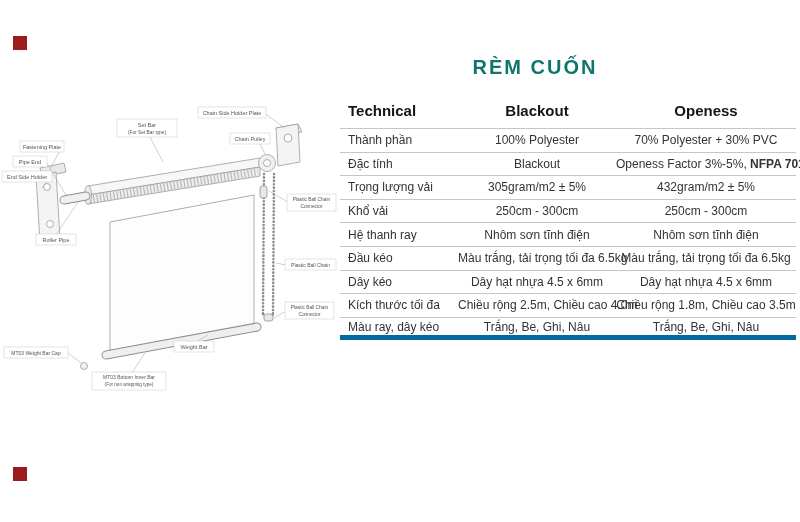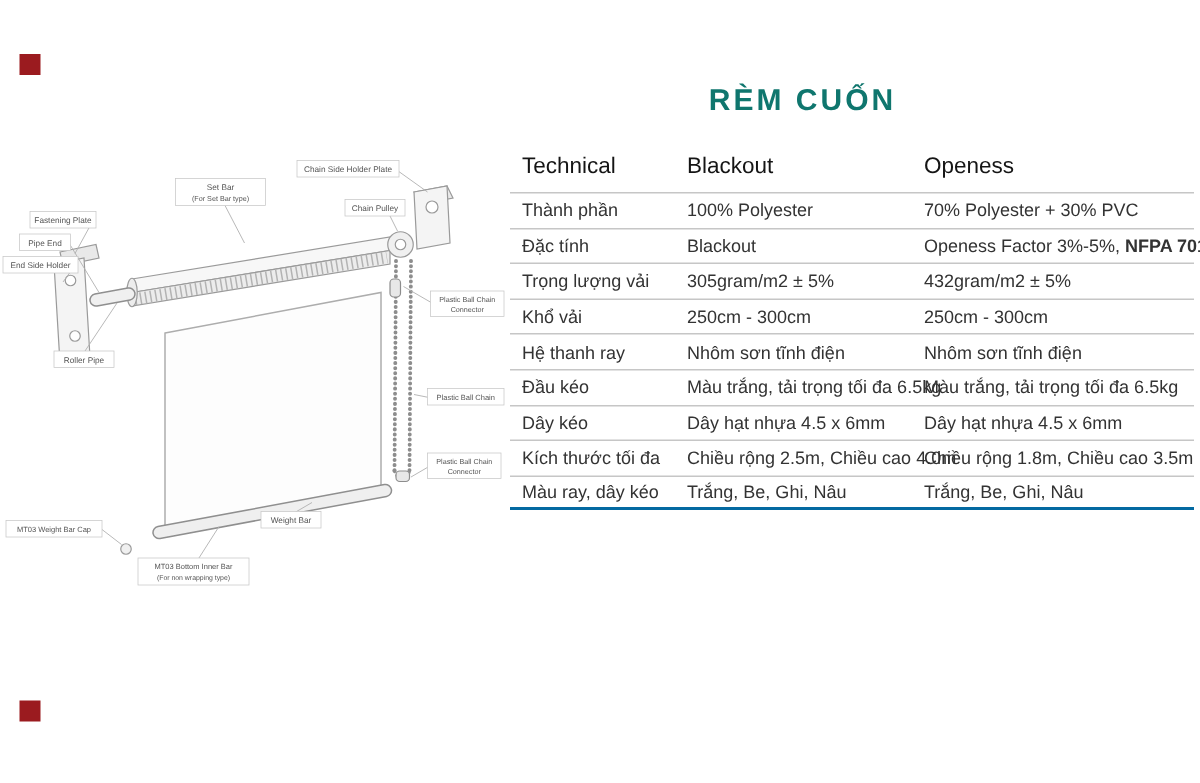--- a/index.html
+++ b/index.html
@@ -20,29 +20,29 @@
     text-align:center; font-size:20px; font-weight:bold;
     letter-spacing:2px; color:#0f766e;
   }
 
   .diagram { position:absolute; left:0; top:90px; }
   .diagram text { font-family:"Liberation Sans", sans-serif; fill:#555555; }
 
   .spec-table { position:absolute; left:340px; top:102px; width:456px; }
   .t-head, .t-row { display:grid; grid-template-columns:118px 158px 180px; }
   .t-head { padding-bottom:9px; }
-  .th { font-size:15px; font-weight:normal; color:#151515; }
+  .th { font-size:15px; font-weight:bold; color:#151515; }
   .c1 { text-align:left; padding-left:8px; white-space:nowrap; }
-  .c2, .c3 { white-space:nowrap; }
+  .c2, .c3 { text-align:center; white-space:nowrap; }
   .t-row {
     border-top:1px solid #c6c6c6;
     height:23.6px; align-items:center;
     font-size:12px; color:#333333;
   }
-  .t-row:last-child { border-bottom:2px solid #0369a1; }
+  .t-row:last-child { border-bottom:5px solid #0369a1; }
   .bold { font-weight:bold; }
 </style>
 </head>
 <body>
 
 <div class="corner-mark corner-top" style="background: rgb(155, 27, 31);"></div>
 <div class="corner-mark corner-bottom" style="background: rgb(155, 27, 31);"></div>
 
 <div class="page-title">RÈM CUỐN</div>
 

